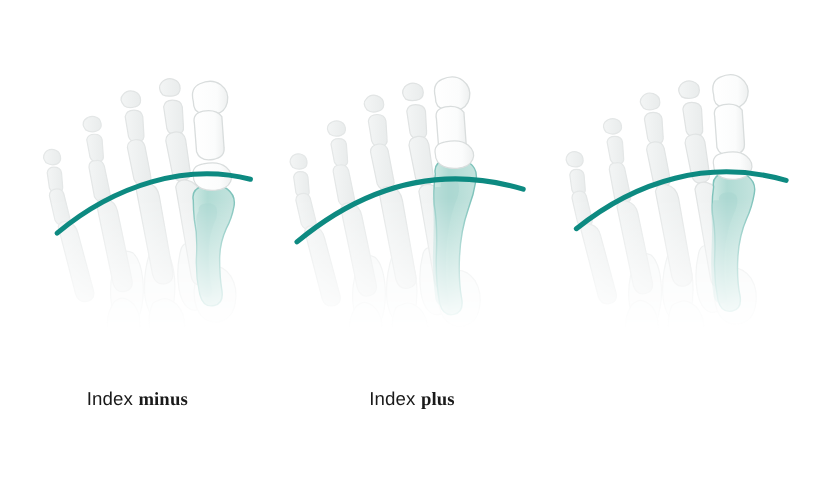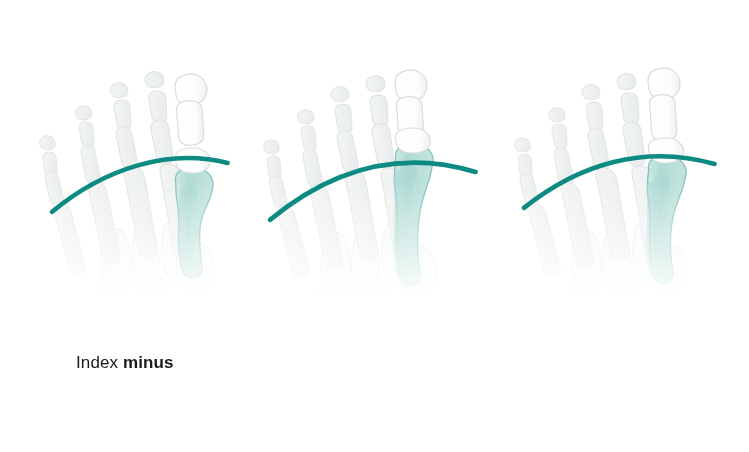--- a/index.html
+++ b/index.html
@@ -63,20 +63,21 @@
     line-height: 22px;
     color: #1a1a1a;
     letter-spacing: 0.1px;
     white-space: nowrap;
   }
   .caption .lead {
     font-weight: 400;
   }
   .caption .emph {
     font-weight: 700;
+    font-family: Liberation Serif, serif;
   }
 </style>
 </head>
 <body>
 
 <div id="figure">
 
   <div class="panels">
 
     <div class="panel">
@@ -268,20 +269,23 @@
             </g>
 
             <g fill="url(#gNear2)" stroke="#d9dddd" stroke-width="1.1">
               <path d="M146 140 q-2 -9 9 -11 q14 -3 21 3 q7 6 4 13 q-3 7 -14 8 q-13 1 -18 -6 q-2 -3 -2 -7z"></path>
             </g>
           </g>
 
           <path class="arc" d="M20 220 C78 172, 146 148, 226 172" fill="none" stroke="#0d8a81" stroke-width="4.6" stroke-linecap="round"></path>
         </svg>
       </div>
+      <div class="caption">
+        <span class="lead">Index </span><span class="emph">plus</span>
+      </div>
     </div>
 
     <div class="panel">
       <div class="foot-wrap">
         <svg class="foot-svg" viewBox="0 0 250 300">
           <defs>
             <linearGradient id="gFar3" x1="0" y1="0" x2="1" y2="0">
               <stop offset="0%" stop-color="#f3f5f5"></stop>
               <stop offset="100%" stop-color="#e9ecec"></stop>
             </linearGradient>

